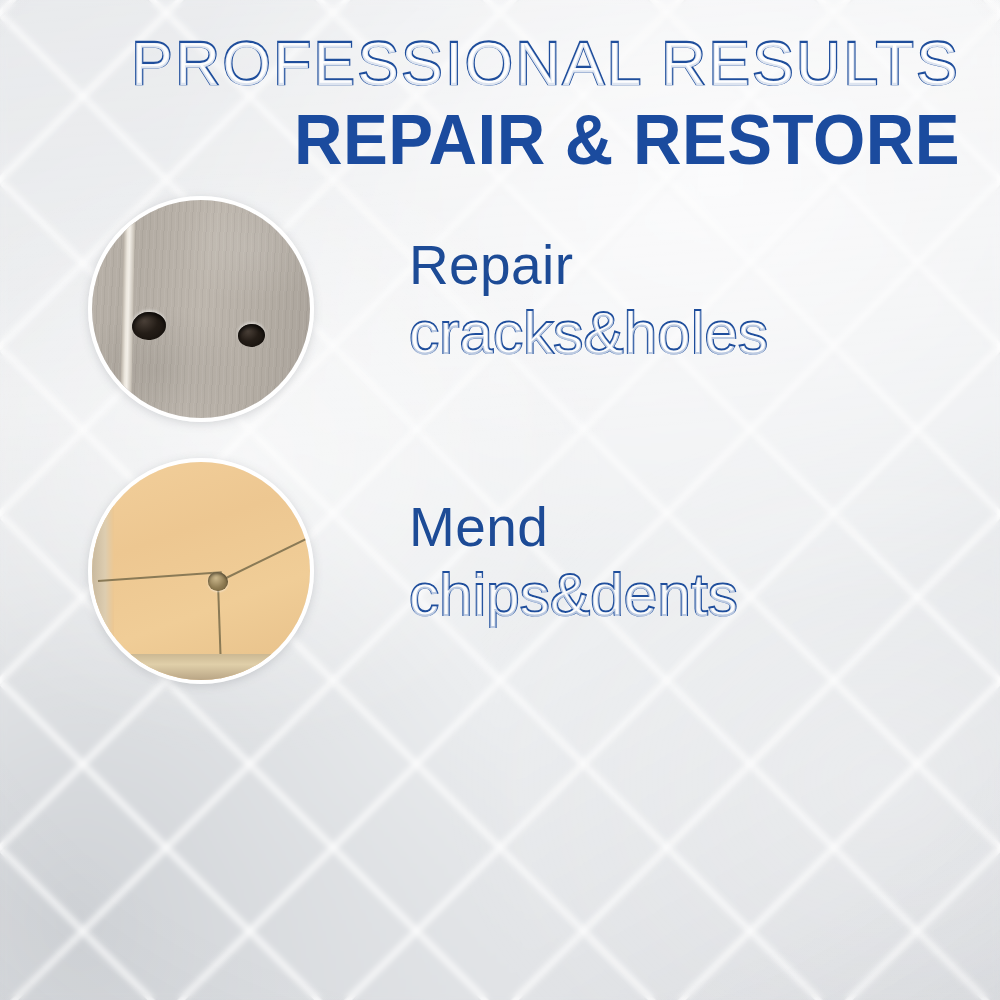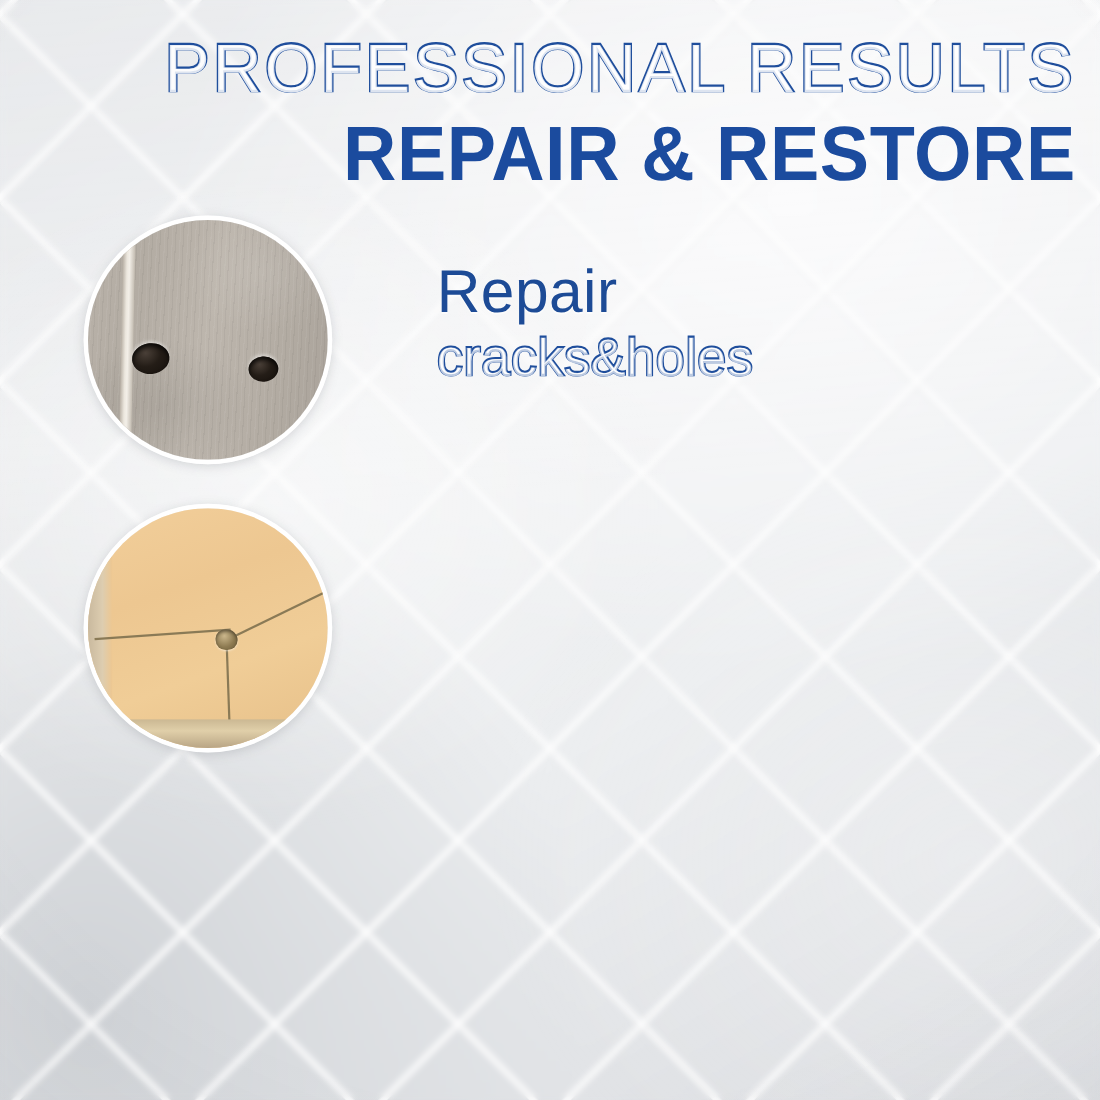--- a/index.html
+++ b/index.html
@@ -88,21 +88,21 @@
   }
   .bg-vignette {
     position:absolute; inset:0;
     background:radial-gradient(ellipse 1100px 1100px at 50% 40%,
       rgba(0,0,0,0) 55%, rgba(120,125,132,0.10) 100%);
   }
 
   
   .heading-block {
     position:absolute;
-    left:0; right:22px; top:30px;
+    left:0; right:40px; top:30px;
     text-align:right;
   }
   .heading-outline {
     font-size:62px;
     font-weight:400;
     letter-spacing:2.5px;
     line-height:1.05;
     color:transparent;
     -webkit-text-stroke:2.4px #1f4e9c;
     paint-order:stroke fill;
@@ -117,21 +117,21 @@
     color:#1B4B9E;
     margin-top:8px;
     white-space:nowrap;
     transform:scaleX(0.96);
     transform-origin:right center;
   }
 
   
   .features {
     position:absolute;
-    left:0; top:186px;
+    left:12px; top:186px;
     width:904px;
   }
   .feature-row {
     position:relative;
     height:262px;
   }
   .feature-photo {
     position:absolute;
     left:76px; top:10px;
     width:226px; height:226px;
@@ -251,21 +251,21 @@
   .feature-title {
     font-size:55px;
     font-weight:400;
     color:#1d4b96;
     line-height:1.0;
     letter-spacing:0.4px;
     white-space:nowrap;
     text-shadow:0 1px 0 rgba(255,255,255,0.55);
   }
   .feature-sub {
-    font-size:48px;
+    font-size:60px;
     font-weight:400;
     letter-spacing:0.2px;
     line-height:1.12;
     margin-top:6px;
     color:transparent;
     -webkit-text-stroke:2.1px #1f4e9c;
     paint-order:stroke fill;
     text-shadow:0 1px 0 rgba(255,255,255,0.7);
     white-space:nowrap;
   }
@@ -310,16 +310,20 @@
       <div class="feature-photo">
         <div class="photo-inner ph-paint">
           <div class="edge-left"></div>
           <div class="ck ck-left"></div>
           <div class="ck ck-up"></div>
           <div class="ck ck-down"></div>
           <div class="chip"></div>
           <div class="baseboard"></div>
         </div>
       </div>
+      <div class="feature-text">
+        <div class="feature-title">Mend</div>
+        <div class="feature-sub">chips&amp;dents</div>
+      </div>
     </div>
 
   </div>
 </div>
 
 </body></html>

